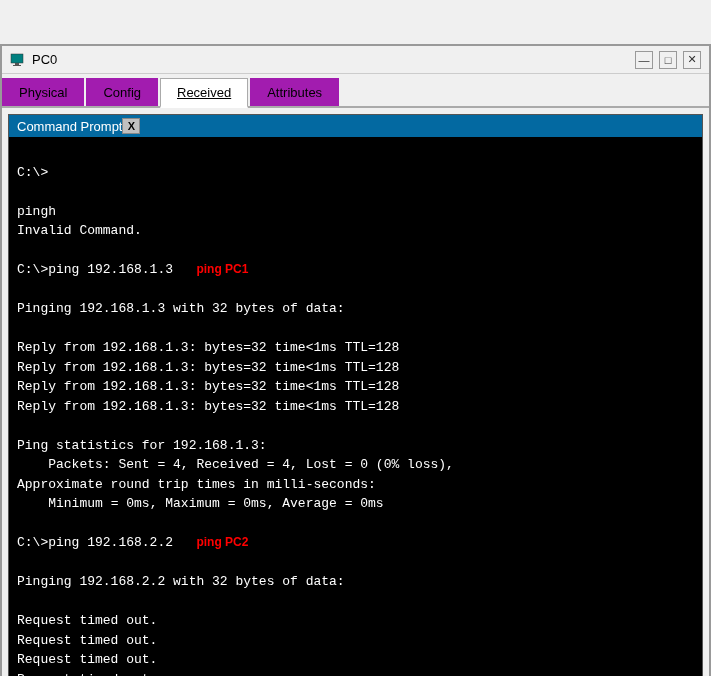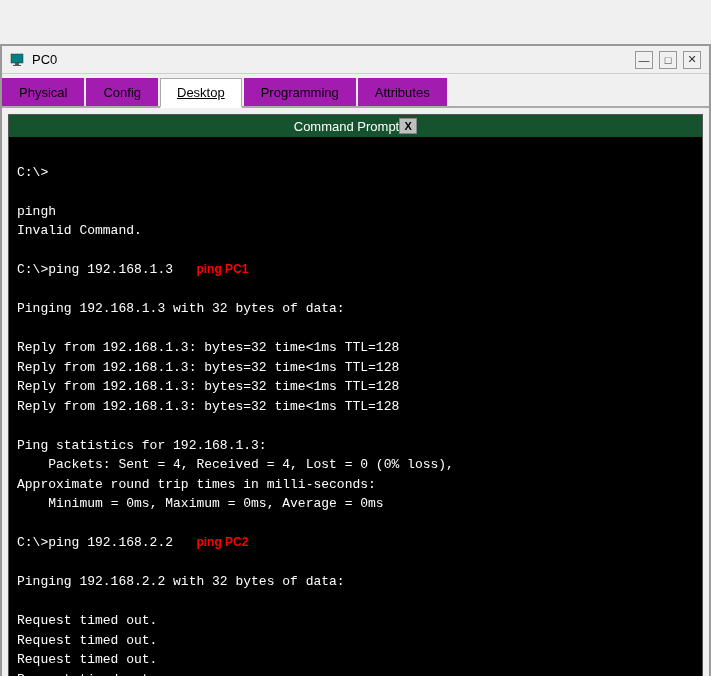--- a/index.html
+++ b/index.html
@@ -103,27 +103,27 @@
 
     .terminal-container {
       flex: 1;
       display: flex;
       flex-direction: column;
       border: 1px solid #555;
       overflow: hidden;
     }
 
     .terminal-title-bar {
-      background: #14532d;
+      background: #0369a1;
       color: white;
       padding: 3px 8px;
       font-size: 13px;
       display: flex;
       align-items: center;
-      justify-content: center;
+      justify-content: flex-start;
     }
 
     .terminal-close-btn {
       background: #c0c0c0;
       color: #000;
       border: 1px solid #888;
       width: 18px;
       height: 16px;
       font-size: 11px;
       cursor: pointer;
@@ -209,22 +209,21 @@
     <div class="title-bar-controls">
       <button class="title-btn">—</button>
       <button class="title-btn">□</button>
       <button class="title-btn">✕</button>
     </div>
   </div>
 
   <div class="tabs">
     <div class="tab">Physical</div>
     <div class="tab">Config</div>
-    <div class="tab active">Desktop</div>
-    <div class="tab">Programming</div>
+    <div class="tab active">Received</div>
     <div class="tab">Attributes</div>
   </div>
 
   <div class="main-content">
     <div class="terminal-container">
 
       <div class="terminal-title-bar">
         <span>Command Prompt</span>
         <button class="terminal-close-btn">X</button>
       </div>

